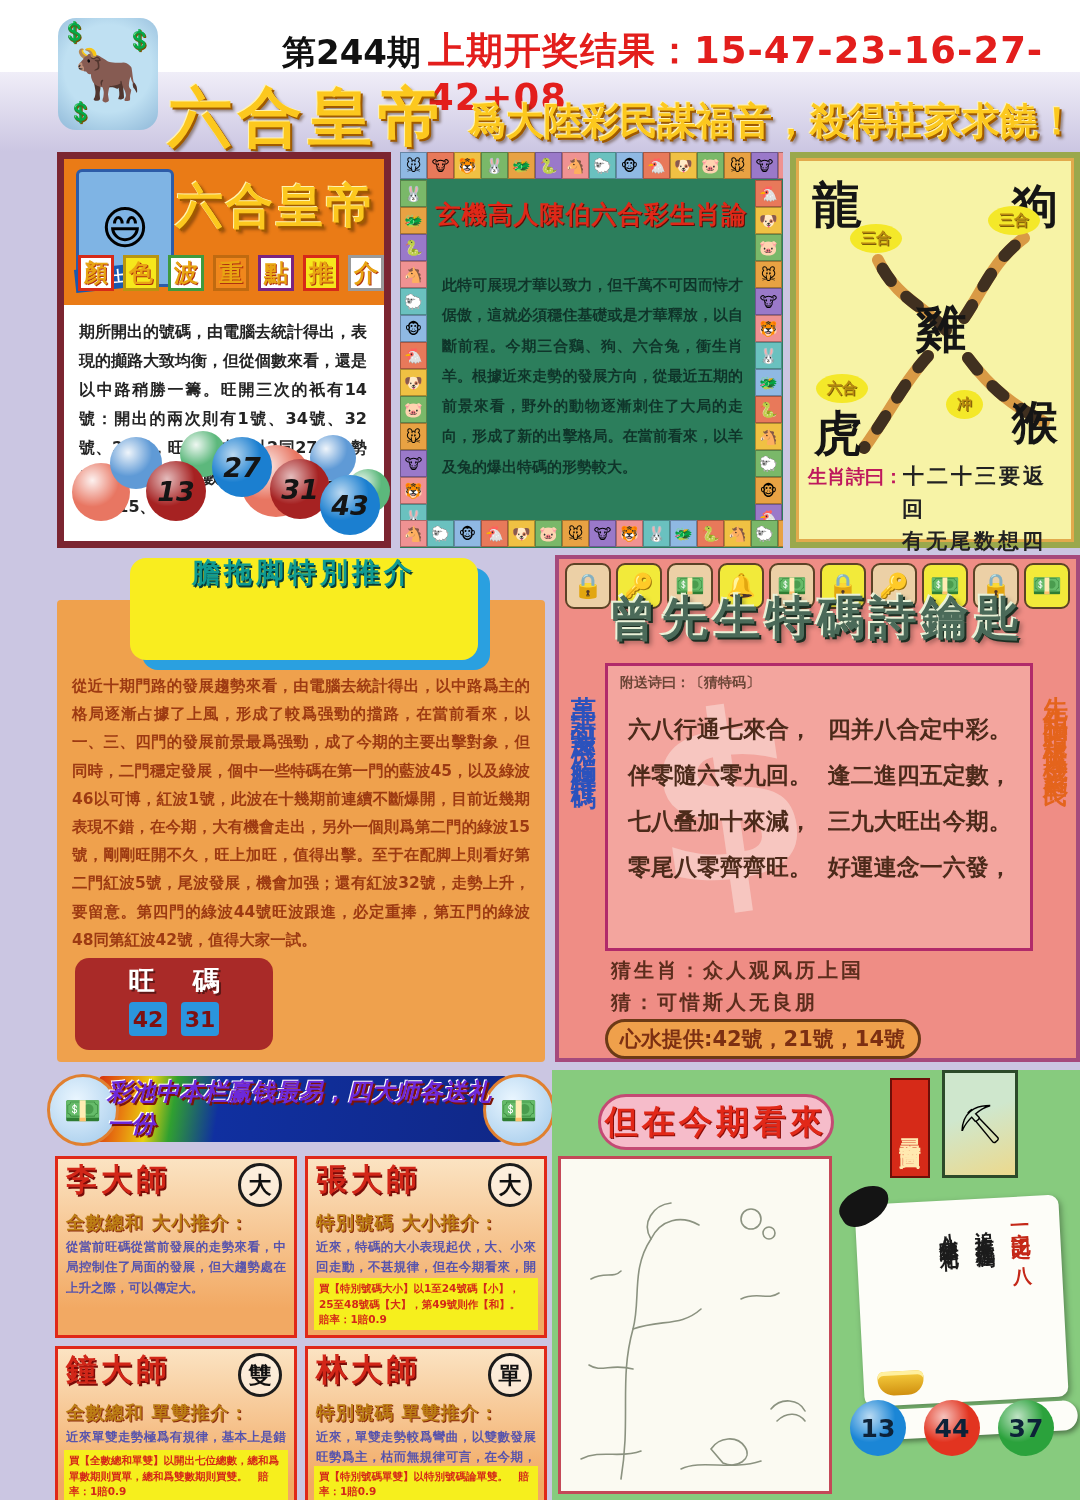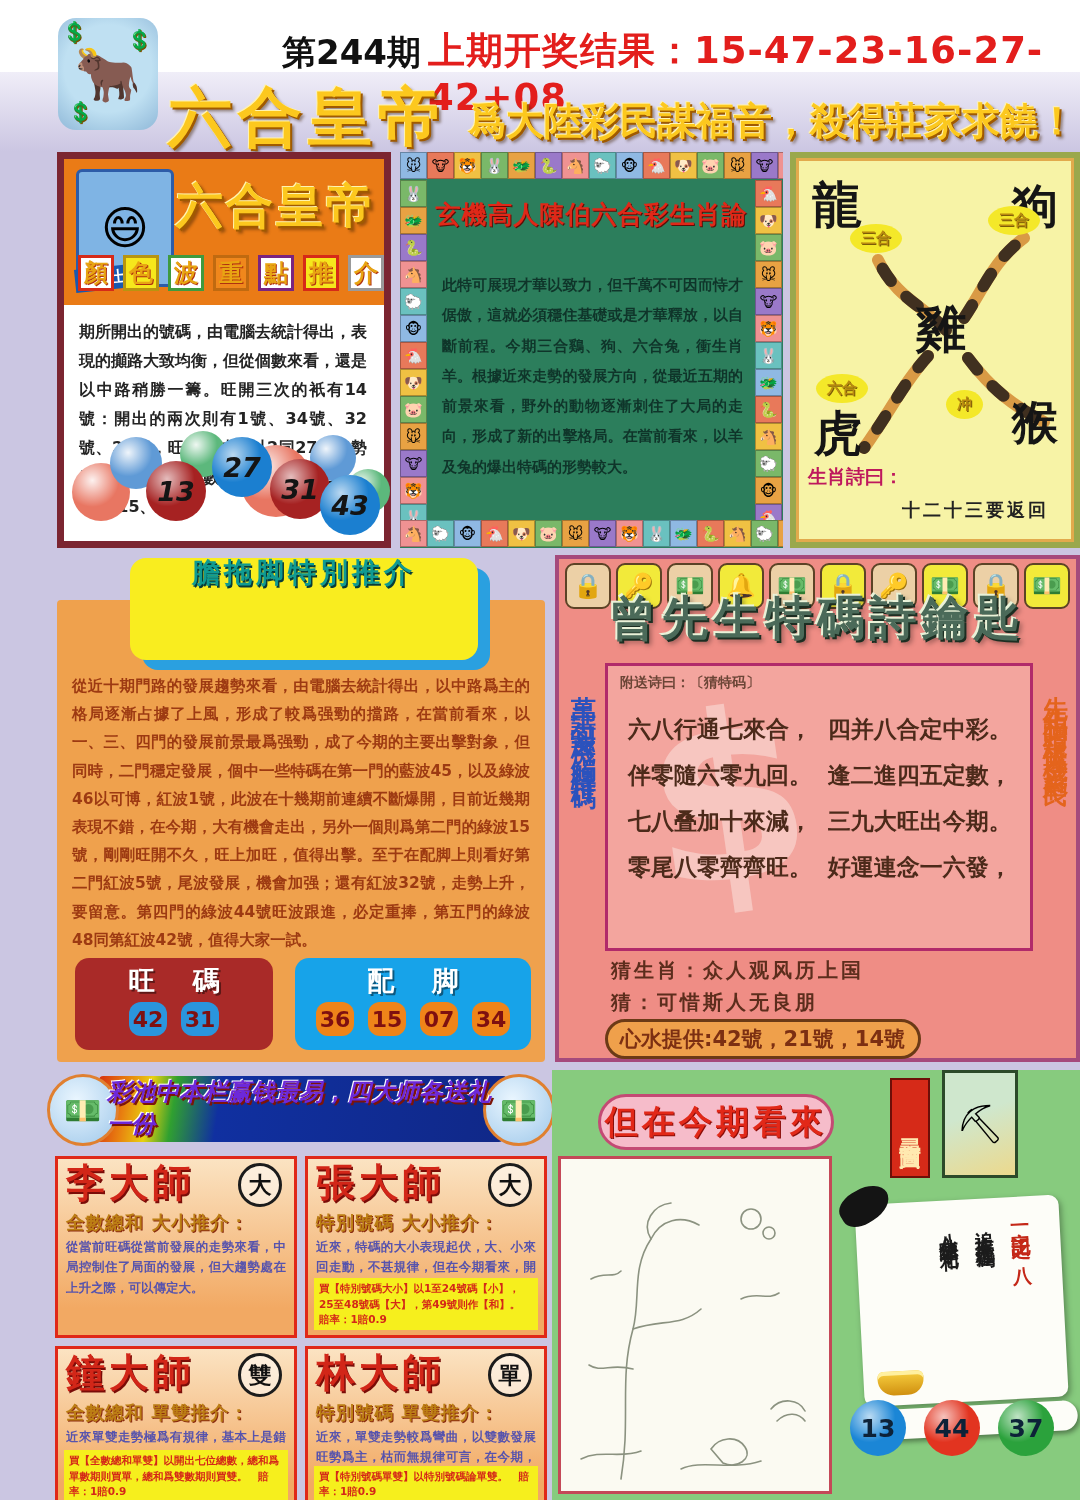--- a/index.html
+++ b/index.html
@@ -63,38 +63,38 @@
   .fp-char{position:absolute;font-weight:900;color:#151515;}
   .fp-dragon{left:16px;top:14px;font-size:50px;} .fp-dog{right:16px;top:18px;font-size:46px;}
   .fp-tiger{left:18px;top:244px;font-size:48px;} .fp-monkey{right:16px;top:234px;font-size:46px;}
   .fp-rooster{left:120px;top:138px;font-size:50px;}
   .fp-arms{position:absolute;left:0;top:0;}
   .fl{position:absolute;background:#f4e829;border-radius:50%;padding:5px 11px;font-size:15px;font-weight:800;
       color:#b98a10;text-shadow:1px 1px 0 #7c5c08;}
   .fl-sl{left:54px;top:66px;} .fl-sr{left:192px;top:48px;} .fl-lh{left:20px;top:216px;} .fl-ch{left:150px;top:232px;}
   .f-poem{position:absolute;left:12px;right:10px;top:302px;}
   .f-poem-label{color:#be185d;font-size:19px;font-weight:900;float:left;margin-top:4px;}
-  .f-line{display:block;margin-left:94px;font-size:18px;font-weight:800;color:#222;letter-spacing:3px;line-height:1.55;margin-top:36px;}
+  .f-line{display:block;margin-left:94px;font-size:21px;font-weight:800;color:#222;letter-spacing:3px;line-height:1.55;}
   
   .song-panel{position:absolute;left:57px;top:600px;width:488px;height:462px;background:#efa14d;border-radius:4px;}
   .song-title{position:absolute;left:130px;top:558px;width:348px;height:102px;background:#f9ed1f;
               border-radius:16px;box-shadow:12px 10px 0 #2aa0e0;text-align:center;z-index:5;}
   .song-name{font-size:44px;font-weight:900;color:#7e4a0e;letter-spacing:26px;text-indent:26px;
              text-shadow:2px 2px 0 #3c2000;margin-top:2px;}
   .song-sub{font-size:28px;font-weight:900;color:#0f9a92;letter-spacing:4px;
             text-shadow:1.5px 1.5px 0 #083c38;margin-top:-4px;}
   .song-body{position:absolute;left:15px;top:72px;width:458px;font-size:15.5px;font-weight:700;color:#9d3a12;
              line-height:1.82;text-align:justify;}
   .wang-box,.pei-box{position:absolute;top:358px;height:92px;border-radius:14px;text-align:center;}
   .wang-box{left:18px;width:198px;background:#a92a28;}
   .pei-box{left:238px;width:236px;background:#17a3e9;}
   .big-label{color:#fff;font-size:27px;font-weight:900;letter-spacing:14px;text-indent:14px;
              text-shadow:2px 2px 0 rgba(0,0,0,.45);margin-top:5px;}
   .numrow{display:flex;justify-content:center;gap:14px;margin-top:3px;}
-  .sq{width:38px;height:34px;display:flex;align-items:center;justify-content:center;border-radius:12px;
+  .sq{width:38px;height:34px;display:flex;align-items:center;justify-content:center;border-radius:4px;
       font-weight:900;font-size:22px;color:#7e1010;}
   .wang-box .sq{background:#2a95dd;} .pei-box .sq{background:#ef8419;}
   
   .zeng-panel{position:absolute;left:555px;top:555px;width:525px;height:507px;background:#ef8d85;
               border:4px solid #a54a7c;box-sizing:border-box;}
   .z2-tiles{position:absolute;left:4px;top:4px;right:4px;height:50px;display:flex;gap:5px;justify-content:center;}
   .z2-tiles .tile{width:46px;height:46px;border:2px solid #5c4326;border-radius:9px;font-size:24px;}
   .zeng-title{position:absolute;left:0;right:0;top:28px;text-align:center;font-size:47px;font-weight:900;
               color:#4b6a59;letter-spacing:5px;z-index:3;
               text-shadow:-2px -2px 0 #e9f2d8,2px 2px 0 #1c2e22,4px 4px 5px rgba(0,0,0,.35);}
@@ -122,21 +122,21 @@
       text-shadow:2px 2px 0 #7c1408,-1px -1px 0 #ffffff;}
   .banner-coin{position:absolute;width:72px;height:72px;border-radius:50%;border:3px solid #e08030;
       background:radial-gradient(circle at 40% 35%,#eaf6ff,#9fc8ea);display:flex;align-items:center;
       justify-content:center;font-size:30px;top:2px;box-sizing:border-box;}
   .coin-l{left:-8px;} .coin-r{right:-8px;}
   .master-grid{position:absolute;left:55px;top:1156px;width:492px;height:352px;display:grid;
       grid-template-columns:1fr 1fr;grid-template-rows:182px 164px;gap:8px;}
   .master{position:relative;border:3px solid #e02818;background:linear-gradient(180deg,#fbe3c2,#f2a963 85%);
       box-sizing:border-box;padding:4px 8px;overflow:hidden;}
   .m-head{display:flex;align-items:flex-start;}
-  .m-name{font-size:39px;font-weight:900;color:#d22618;letter-spacing:4px;line-height:1.05;
+  .m-name{font-size:31px;font-weight:900;color:#d22618;letter-spacing:4px;line-height:1.05;
       text-shadow:1.5px 1.5px 0 #7a0c08;text-align:right;}
   .m-badge{margin-left:auto;margin-right:4px;width:44px;height:44px;border:3px solid #1c1c1c;border-radius:50%;
       display:flex;align-items:center;justify-content:center;font-size:23px;font-weight:900;color:#111;
       background:rgba(255,255,255,.5);box-sizing:border-box;}
   .m-heading{font-size:18.5px;font-weight:900;color:#bc7e14;text-shadow:1px 1px 0 #8a2a10;margin:3px 0 2px 0;
       letter-spacing:1px;}
   .m-body{font-size:12.5px;font-weight:700;color:#5753ad;line-height:1.62;text-align:justify;}
   .m-note{position:absolute;left:6px;right:6px;bottom:5px;background:#f6ef1d;color:#d42818;font-size:10.5px;
       font-weight:800;line-height:1.45;padding:3px 5px;}
   
@@ -324,29 +324,20 @@
 
   <div class="song-panel">
     <div class="song-body">從近十期門路的發展趨勢來看，由電腦去統計得出，以中路爲主的格局逐漸占據了上風，形成了較爲强勁的擋路，在當前看來，以一、三、四門的發展前景最爲强勁，成了今期的主要出擊對象，但同時，二門穩定發展，個中一些特碼在第一門的藍波45，以及綠波46以可博，紅波1號，此波在十幾期前連續不斷爆開，目前近幾期表現不錯，在今期，大有機會走出，另外一個則爲第二門的綠波15號，剛剛旺開不久，旺上加旺，值得出擊。至于在配脚上則看好第二門紅波5號，尾波發展，機會加强；還有紅波32號，走勢上升，要留意。第四門的綠波44號旺波跟進，必定重捧，第五門的綠波48同第紅波42號，值得大家一試。</div>
     <div class="wang-box">
       <div class="big-label">旺 碼</div>
       <div class="numrow">
         <span class="sq">42</span>
         <span class="sq">31</span>
       </div>
     </div>
-    <div class="pei-box">
-      <div class="big-label">配 脚</div>
-      <div class="numrow">
-        <span class="sq">36</span>
-        <span class="sq">15</span>
-        <span class="sq">07</span>
-        <span class="sq">34</span>
-      </div>
-    </div>
   </div>
   <div class="song-title">
     <div class="song-sub">膽拖脚特別推介</div>
   </div>
 
   <div class="zeng-panel">
     <div class="z2-tiles">
         <span class="tile" style="background-color: rgb(236, 208, 166);">🔒</span>
         <span class="tile" style="background-color: rgb(242, 234, 58);">🔑</span>
         <span class="tile" style="background-color: rgb(236, 208, 166);">💵</span>

